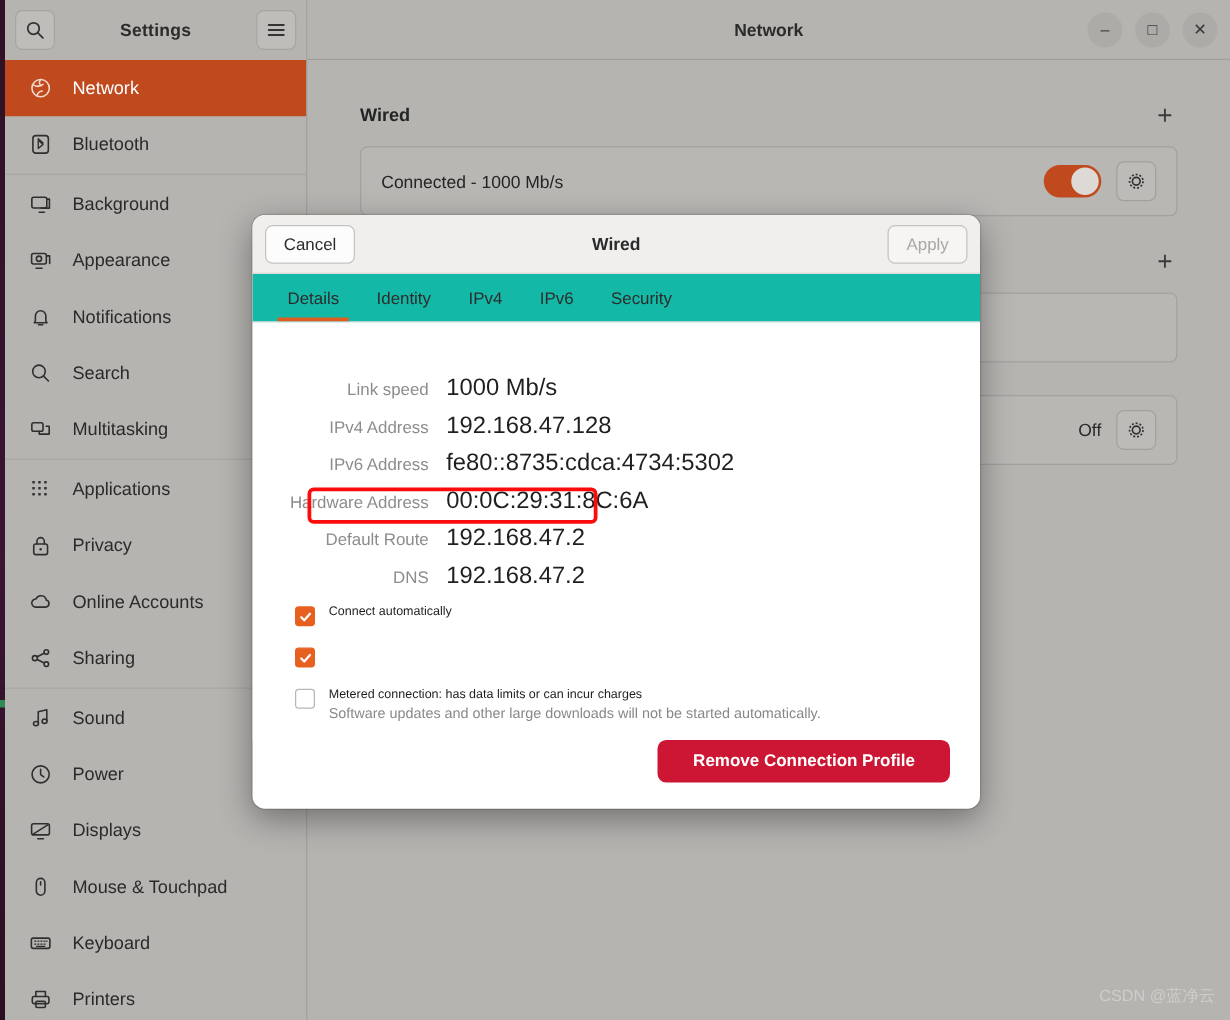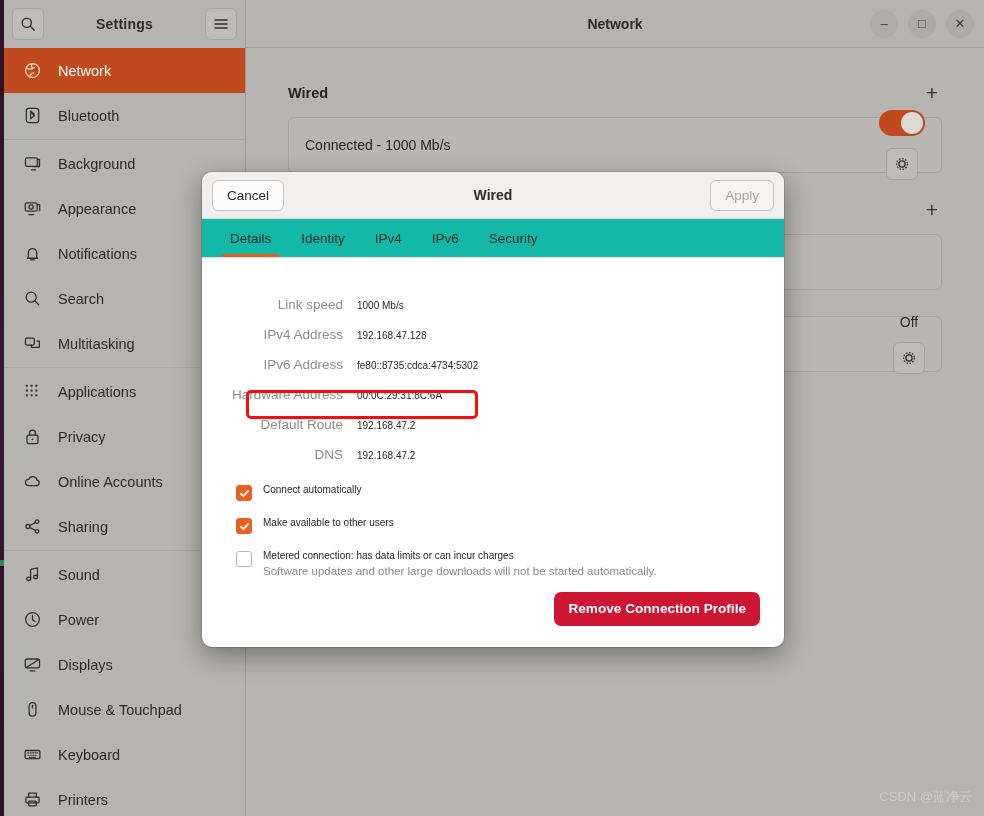--- a/index.html
+++ b/index.html
@@ -115,21 +115,21 @@
   }
   .row-box {
     border: 1px solid #a3a19e;
     border-radius: 6px;
     background: #b9b7b4;
     height: 56px;
     display: flex; align-items: center;
     padding: 0 16px;
   }
   .row-label { font-size: 14px; color: #242424; }
-  .row-right { margin-left:auto; display:flex; align-items:center; gap: 12px; flex-direction: column; }
+  .row-right { margin-left:auto; display:flex; align-items:center; gap: 12px; }
   .toggle {
     width: 46px; height: 26px; border-radius: 13px;
     background: #c0491d; position: relative; cursor:pointer;
   }
   .toggle .knob {
     position:absolute; right: 2px; top: 2px;
     width: 22px; height: 22px; border-radius: 50%;
     background: #ddd9d4;
   }
   .gearbtn {
@@ -194,21 +194,21 @@
   .detail-row {
     display: flex; align-items: baseline;
     margin-bottom: 7px;
     height: 23px;
   }
   .detail-key {
     width: 155px; text-align: right; padding-right: 14px;
     font-size: 13.5px; color: #8e8c8a;
     flex: 0 0 155px;
   }
-  .detail-val { font-size: 10px; color: #1f1f1f; margin-top: 20px; }
+  .detail-val { font-size: 19px; color: #1f1f1f; margin-top: 20px; }
   .highlight-box {
     position:absolute; left: 44px; top: 132px;
     width: 232px; height: 29px;
     border: 3px solid #fb0b0b; border-radius: 5px;
     pointer-events:none;
   }
 
   .checks { margin: 30px 0 0 34px; }
   .chk-row { display: flex; align-items: flex-start; margin-bottom: 15px; cursor:pointer; }
   .cbox {
@@ -219,21 +219,21 @@
   }
   .cbox.checked { background: #e8601f; border-color: #e8601f; }
   .chk-text { margin-left: 11px; }
   .chk-label { font-size: 10px; color: #1f1f1f; line-height: 1.35; }
   .chk-sub { font-size: 11.5px; color: #8a8886; margin-top: 2px; }
 
   .dlg-foot { padding: 0 24px 22px 0; display:flex; justify-content:flex-end; }
   .danger-btn {
     background: #cc1633; color: #fff;
     border: none; border-radius: 7px;
-    height: 34px; padding: 0 14px;
+    height: 34px; padding: 0 28px;
     font-size: 13.6px; font-weight: bold;
     cursor: pointer;
     font-family: "Liberation Sans", sans-serif;
   }
 
   .watermark {
     position:absolute; right: 12px; bottom: 10px;
     font-size: 13px; color: #cfcdca;
     z-index: 40; user-select:none;
   }
@@ -572,23 +572,20 @@
             <div class="chk-text">
               <div class="chk-label">Connect automatically</div>
             </div>
           </div>
           <div class="chk-row">
             <div class="cbox checked">
               <svg width="11" height="11" viewBox="0 0 12 12" fill="none" stroke="#fff" stroke-width="2" stroke-linecap="round" stroke-linejoin="round">
                 <path d="M2.2 6.3l2.6 2.6 5-5.6"></path>
               </svg>
             </div>
-            <div class="chk-text">
-              <div class="chk-label">Make available to other users</div>
-            </div>
           </div>
           <div class="chk-row">
             <div class="cbox"></div>
             <div class="chk-text">
               <div class="chk-label">Metered connection: has data limits or can incur charges</div>
               <div class="chk-sub">Software updates and other large downloads will not be started automatically.</div>
             </div>
           </div>
         </div>
     </div>

